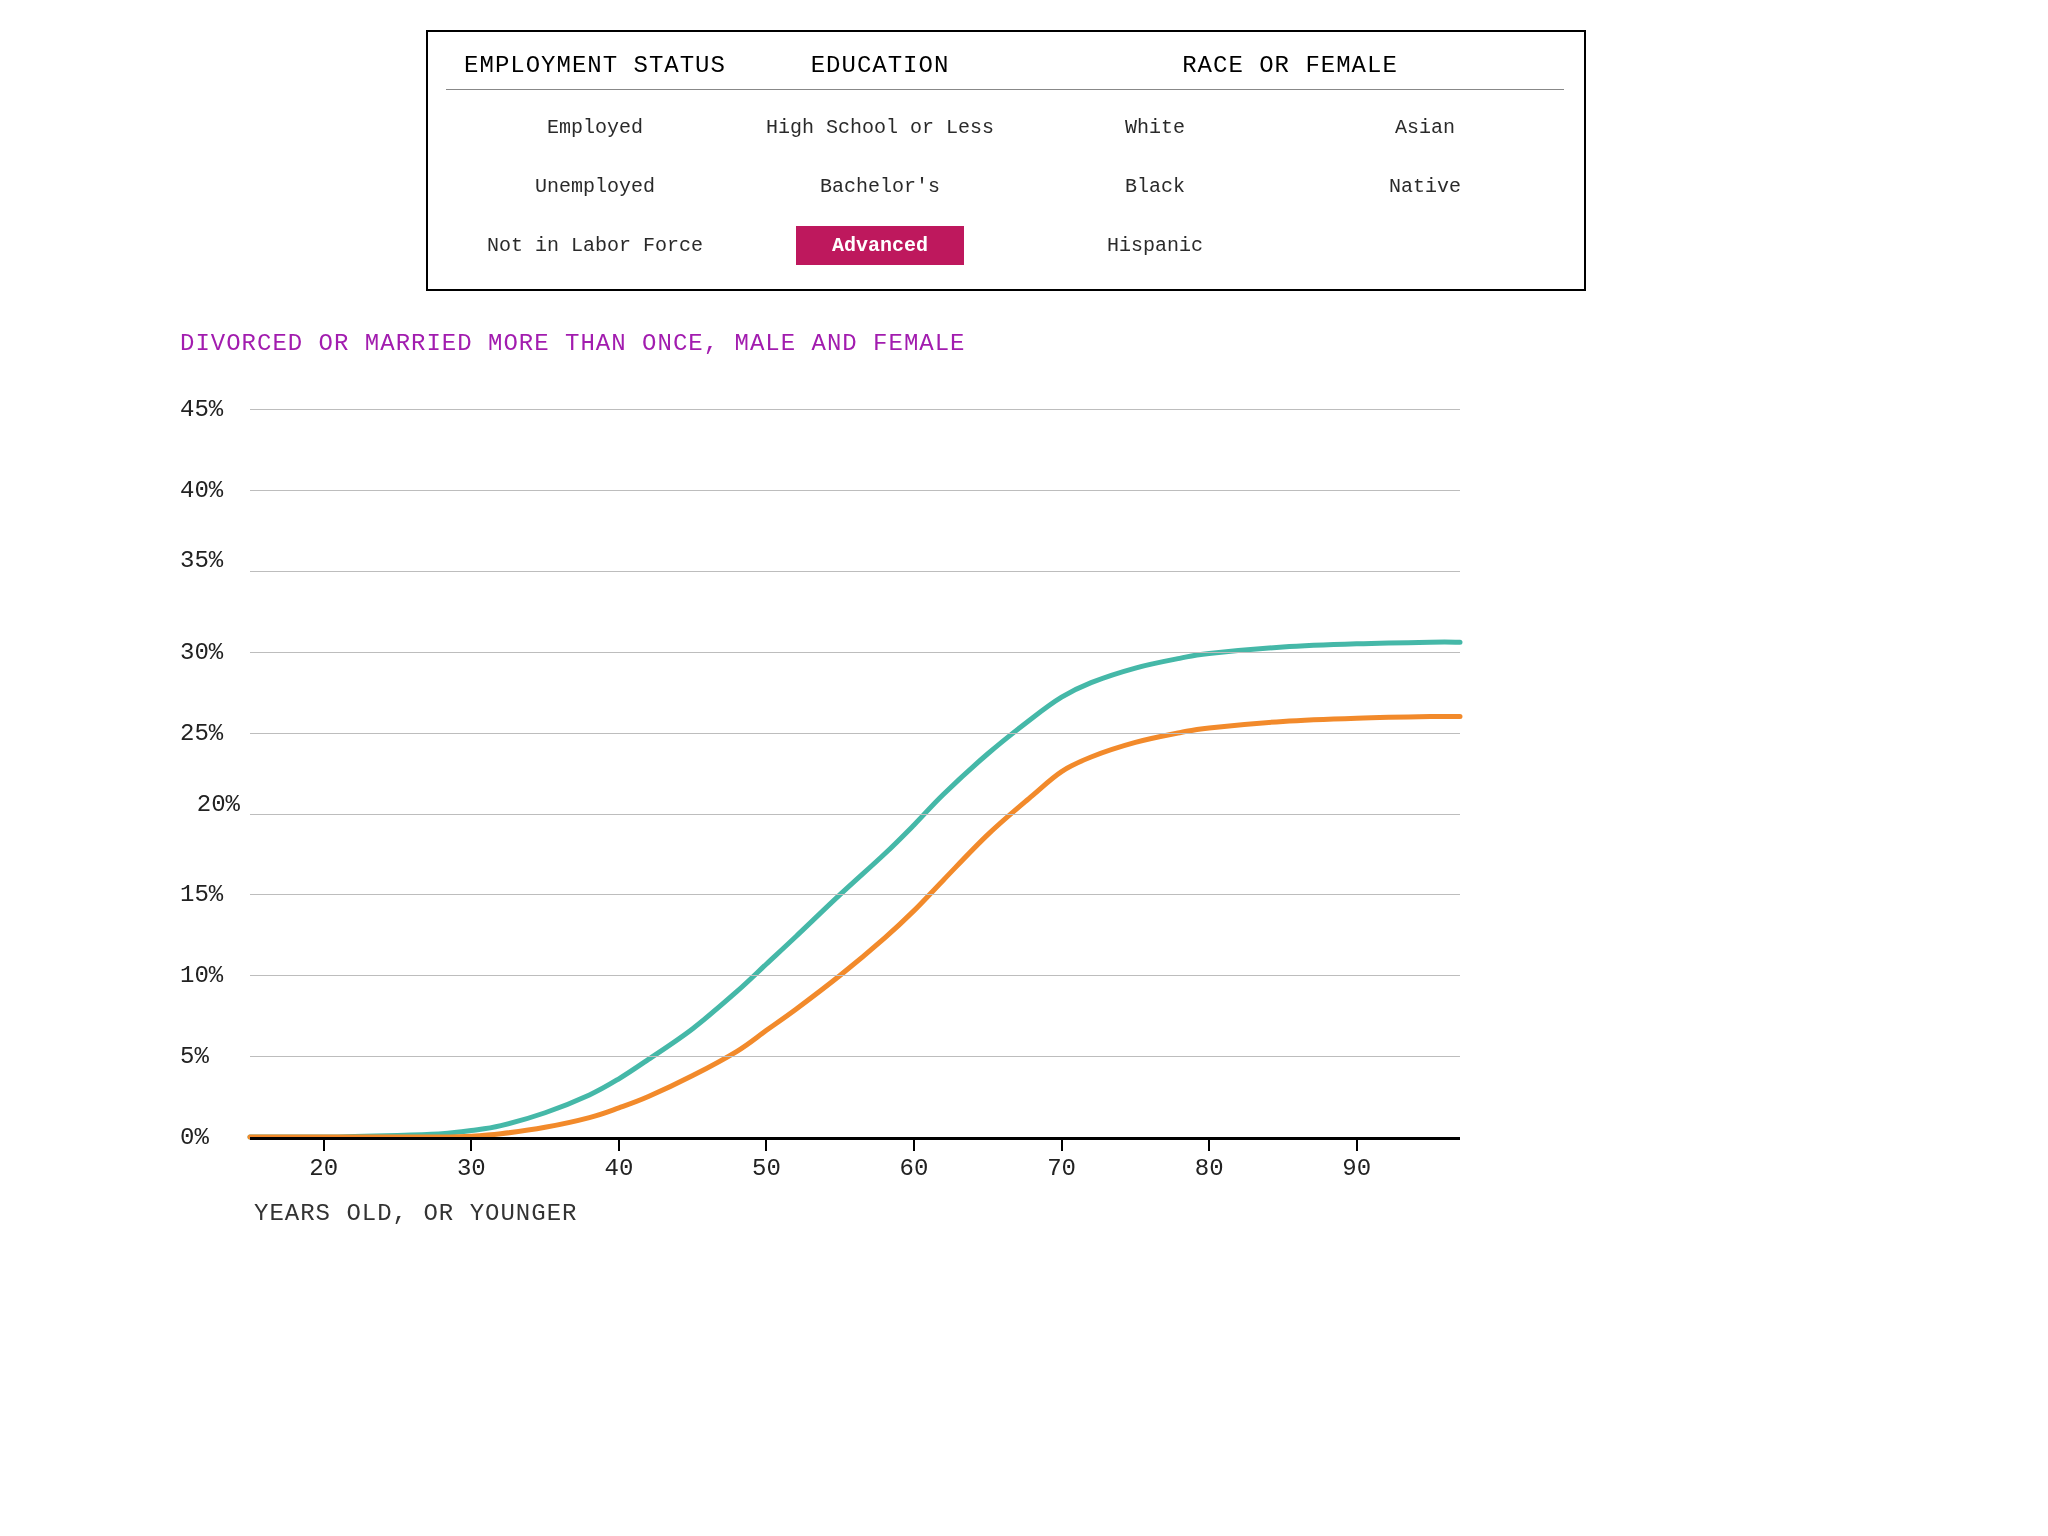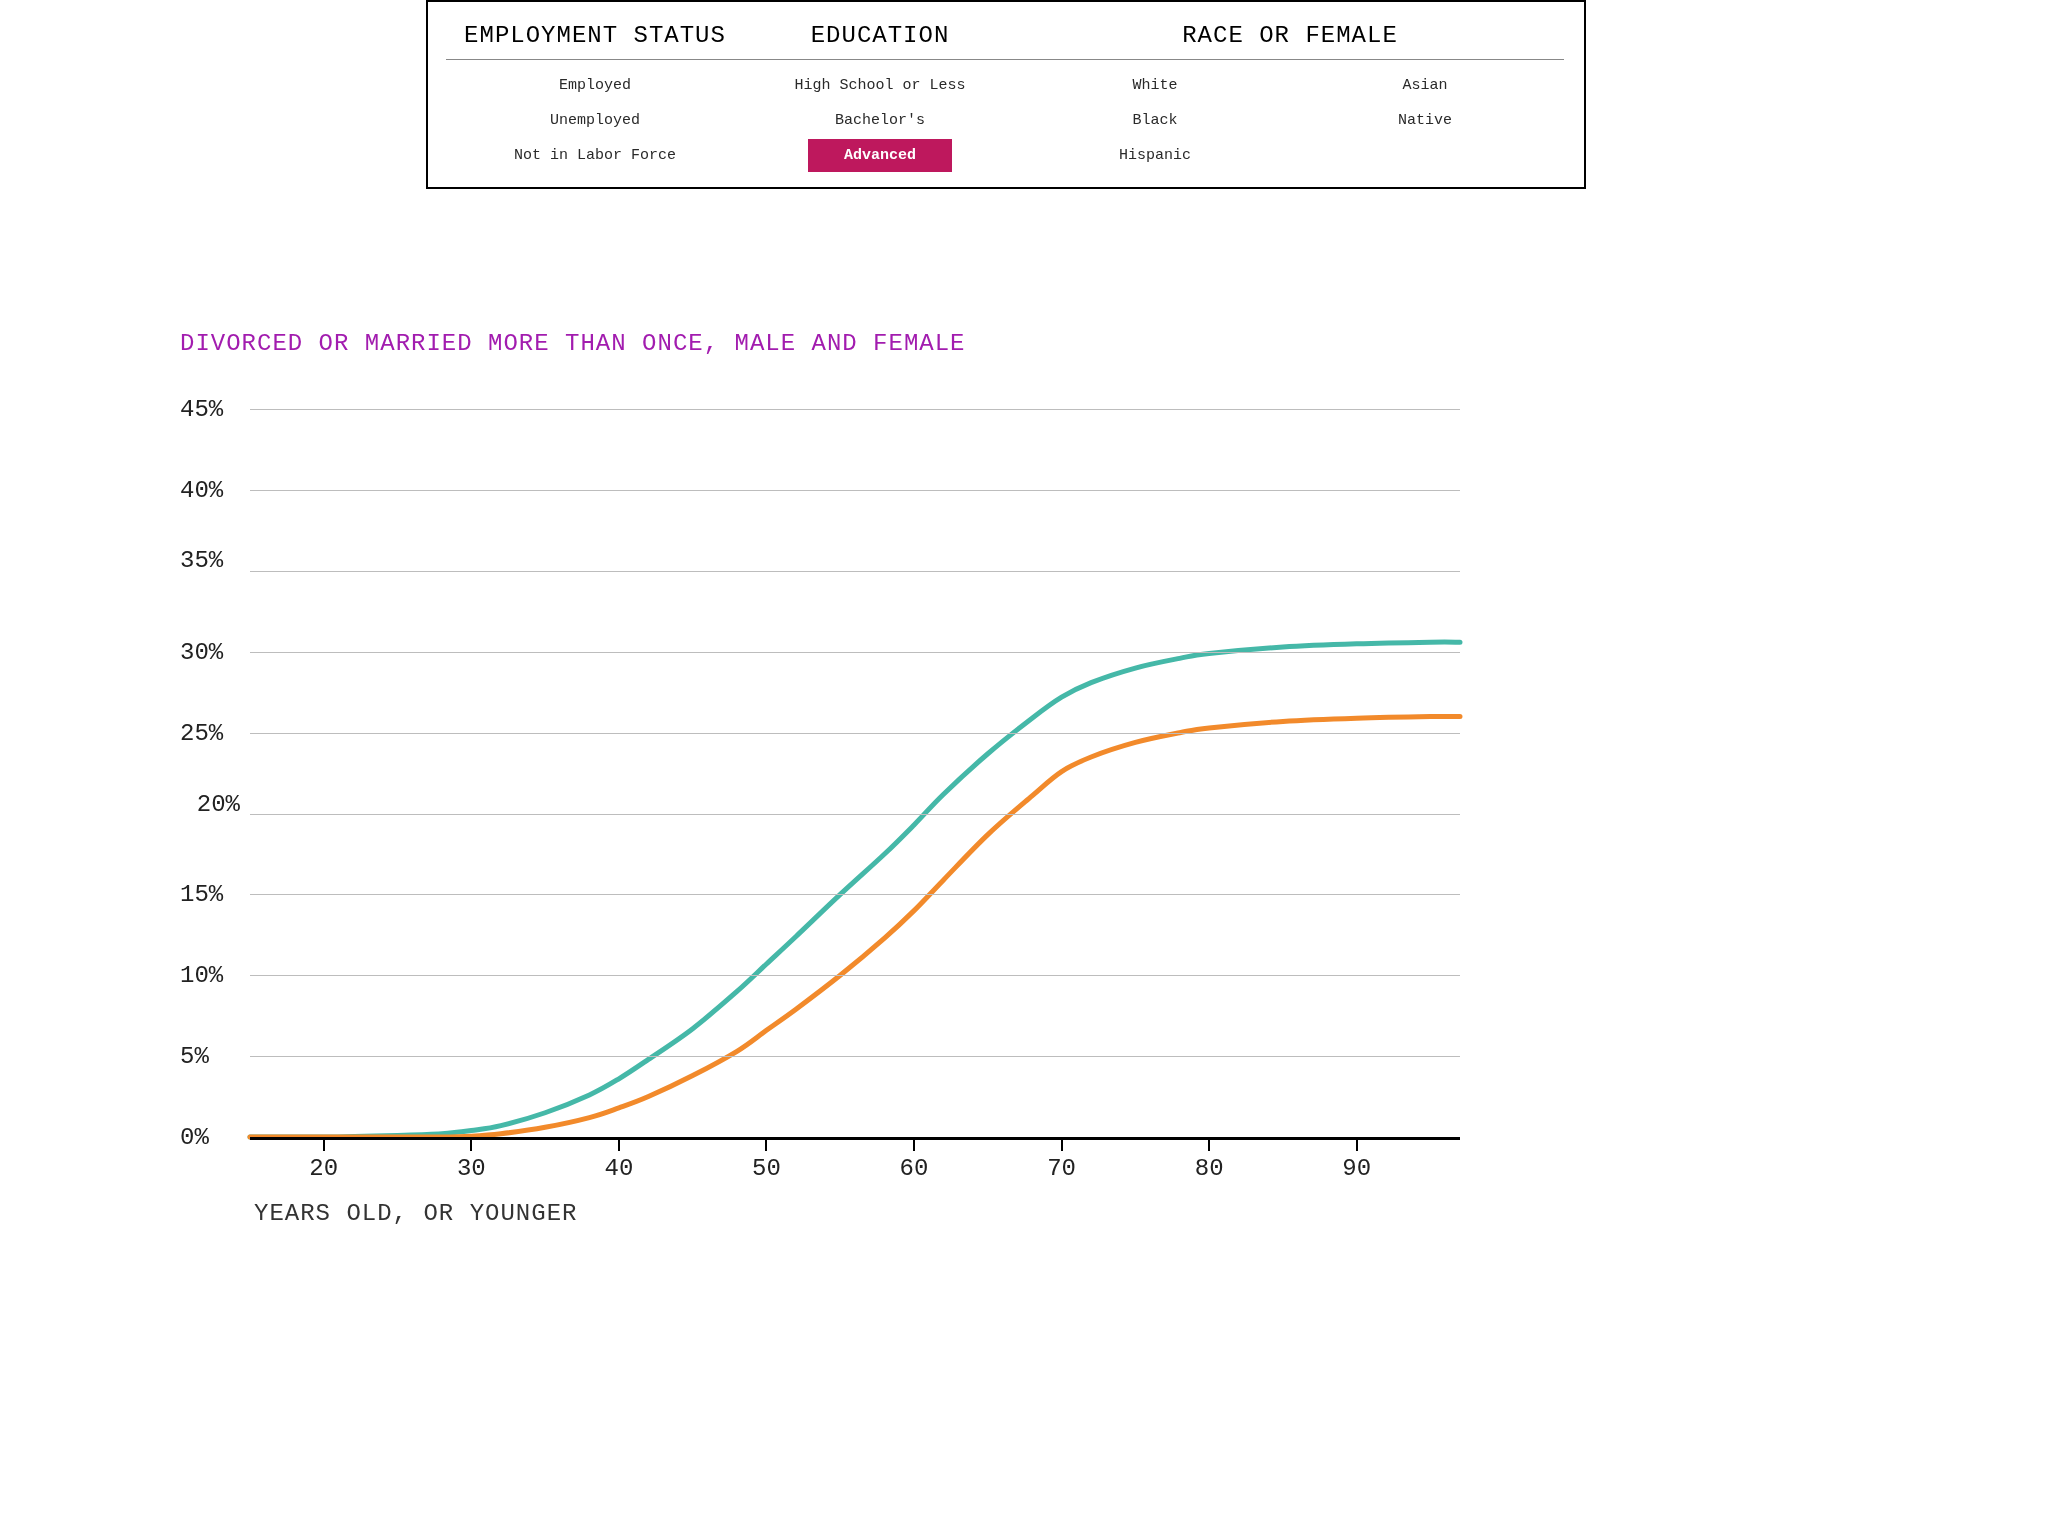--- a/index.html
+++ b/index.html
@@ -7,20 +7,21 @@
     padding: 0;
     background: #ffffff;
     font-family: "Consolas", "Menlo", "Courier New", monospace;
     color: #000;
   }
   .page {
     width: 2012px;
     height: 1536px;
     position: relative;
     box-sizing: border-box;
+    padding-top: 30px;
   }
 
   
   .filter-panel {
     width: 1160px;
     margin: 0 auto;
     border: 2px solid #000;
     display: flex;
     padding: 14px 22px 14px 22px;
     box-sizing: border-box;
@@ -40,24 +41,24 @@
     letter-spacing: 1px;
     padding: 6px 4px 10px;
     width: 100%;
     text-align: center;
     border-bottom: 1px solid #888;
     margin-bottom: 8px;
   }
 
   .opt {
     padding: 8px 24px;
-    margin: 1px 0;
+    margin: 10px 0;
     cursor: pointer;
     color: #2a2a2a;
-    font-size: 15px;
+    font-size: 20px;
     text-align: center;
   }
   .opt.selected {
     background: #be185d;
     color: #fff;
     font-weight: bold;
     padding: 8px 36px;
   }
   .race-grid {
     display: grid;

